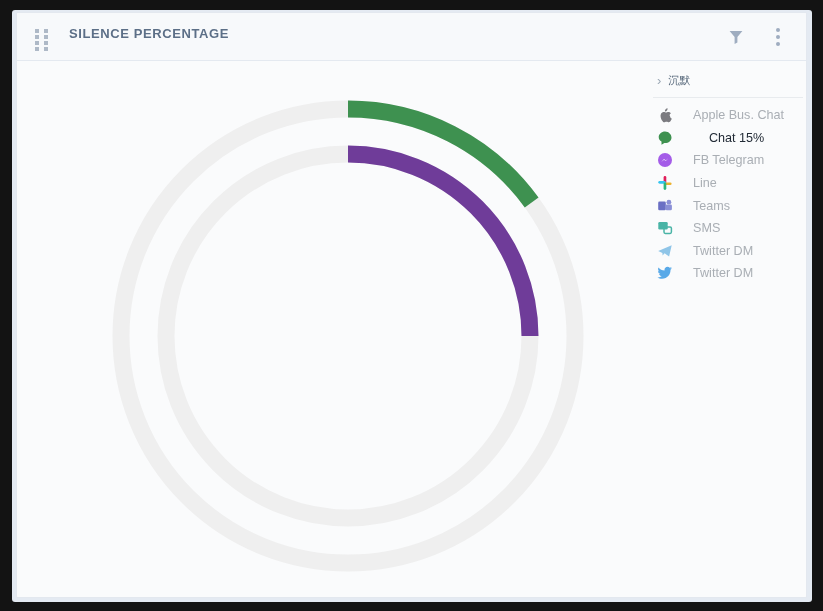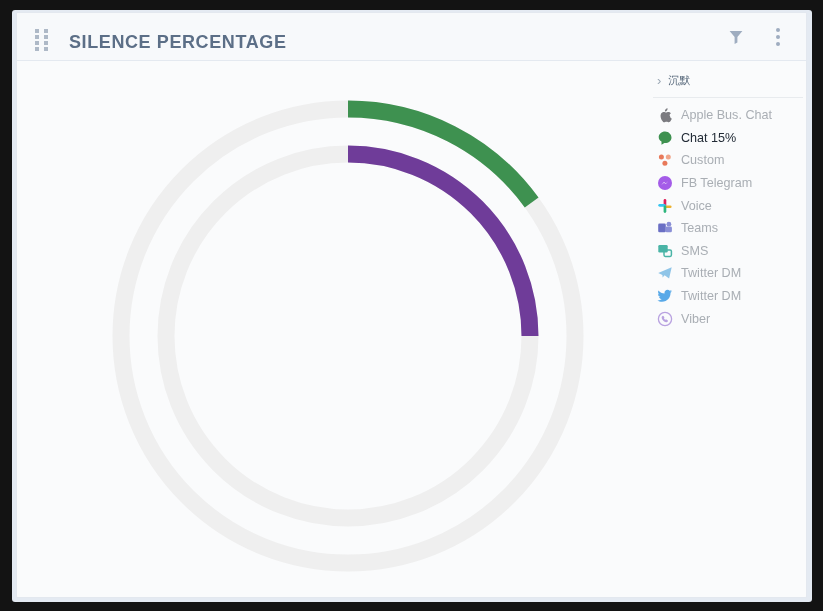--- a/index.html
+++ b/index.html
@@ -72,22 +72,22 @@
   .drag-handle i {
     display: block;
     width: 4px;
     height: 4px;
     background: #aeb9c7;
   }
 
   .card-title {
     position: absolute;
     left: 52px;
-    top: 19px;
-    font-size: 18px;
+    top: 13px;
+    font-size: 13px;
     font-weight: bold;
     letter-spacing: 0.6px;
     color: #5c6f87;
     font-family: "Liberation Sans", sans-serif;
     white-space: nowrap;
   }
 
   .hdr-actions {
     position: absolute;
     right: 16px;
@@ -160,34 +160,35 @@
     color: #5a6b7d;
     font-family: "DejaVu Sans", sans-serif;
   }
 
   .legend-list {
     padding-top: 6px;
   }
   .legend-item {
     display: flex;
     align-items: center;
-    gap: 8px;
+    gap: 20px;
     height: 22.6px;
     padding-left: 4px;
     cursor: pointer;
   }
   .legend-item .lbl {
     font-size: 12.6px;
     color: #a9aeb4;
     white-space: nowrap;
     overflow: hidden;
     font-family: "Liberation Sans", sans-serif;
   }
   .legend-item.active .lbl {
     color: #222b36;
+    margin-left: 16px;
   }
   .legend-ico {
     width: 16px;
     height: 16px;
     flex: 0 0 16px;
     display: flex;
     align-items: center;
     justify-content: center;
   }
   .legend-ico svg { display:block; }
@@ -261,46 +262,36 @@
               <span class="legend-ico">
                 <svg width="16" height="16" viewBox="0 0 16 16">
                   <path d="M8.1 1.4c-3.6 0-6.4 2.5-6.4 5.6 0 1.9 1.1 3.6 2.8 4.6v3.1l2.9-1.7c.2 0 .5.1.7.1 3.6 0 6.4-2.5 6.4-5.6S11.7 1.4 8.1 1.4z" fill="#3e9150"></path>
                 </svg>
               </span>
               <span class="lbl">Chat 15%</span>
             </div>
             <div class="legend-item">
               <span class="legend-ico">
                 <svg width="16" height="16" viewBox="0 0 16 16">
-                  <circle cx="4.4" cy="5" r="2.5" fill="#e8795a"></circle>
-                  <circle cx="11.3" cy="5" r="2.5" fill="#f0a58a"></circle>
-                  <circle cx="7.9" cy="11.2" r="2.5" fill="#e8795a"></circle>
-                </svg>
-              </span>
-              <span class="lbl">Custom</span>
-            </div>
-            <div class="legend-item">
-              <span class="legend-ico">
-                <svg width="16" height="16" viewBox="0 0 16 16">
                   <circle cx="8" cy="8" r="7" fill="#a45ce8"></circle>
                   <path d="M4.2 9.9 L7.0 6.9 L8.8 8.4 L11.5 6.0 L8.8 9.1 L7.0 7.7 Z" fill="#ffffff"></path>
                 </svg>
               </span>
               <span class="lbl">FB Telegram</span>
             </div>
             <div class="legend-item">
               <span class="legend-ico">
                 <svg width="16" height="16" viewBox="0 0 16 16">
                   <rect x="6.6" y="1.1" width="2.7" height="7.4" rx="1.35" fill="#e01e5a"></rect>
                   <rect x="7.2" y="7.4" width="7.4" height="2.7" rx="1.35" fill="#ecb22e"></rect>
                   <rect x="1.3" y="6" width="7.4" height="2.7" rx="1.35" fill="#36c5f0"></rect>
                   <rect x="6.6" y="7.5" width="2.7" height="7.4" rx="1.35" fill="#2eb67d"></rect>
                 </svg>
               </span>
-              <span class="lbl">Voice</span>
+              <span class="lbl">Line</span>
             </div>
             <div class="legend-item">
               <span class="legend-ico">
                 <svg width="16" height="16" viewBox="0 0 16 16">
                   <rect x="1.2" y="3.6" width="7.6" height="8.6" rx="1.3" fill="#6a6fc4"></rect>
                   <circle cx="11.9" cy="4.2" r="2.4" fill="#8a8fd6"></circle>
                   <rect x="8.6" y="6.4" width="6.3" height="5.9" rx="1.3" fill="#8a8fd6"></rect>
                 </svg>
               </span>
               <span class="lbl">Teams</span>
@@ -323,27 +314,18 @@
               <span class="lbl">Twitter DM</span>
             </div>
             <div class="legend-item">
               <span class="legend-ico">
                 <svg width="16" height="16" viewBox="0 0 16 16">
                   <path d="M15 3.3c-.5.3-1.1.5-1.7.5.6-.4 1.1-1 1.3-1.7-.6.3-1.2.6-1.9.7-.5-.6-1.3-1-2.2-1-1.7 0-3 1.4-3 3 0 .2 0 .5.1.7C5.1 5.4 2.9 4.2 1.5 2.4c-.3.5-.4 1-.4 1.5 0 1 .5 1.9 1.3 2.5-.5 0-1-.2-1.4-.4 0 1.5 1 2.7 2.4 3-.3.1-.5.1-.8.1-.2 0-.4 0-.6-.1.4 1.2 1.5 2.1 2.8 2.1-1 .8-2.3 1.3-3.7 1.3h-.7c1.3.8 2.9 1.3 4.6 1.3 5.5 0 8.5-4.6 8.5-8.5v-.4c.6-.4 1.1-1 1.5-1.5z" fill="#58a9e8"></path>
                 </svg>
               </span>
               <span class="lbl">Twitter DM</span>
             </div>
-            <div class="legend-item">
-              <span class="legend-ico">
-                <svg width="16" height="16" viewBox="0 0 16 16">
-                  <circle cx="8" cy="8" r="6.6" fill="none" stroke="#b9a2e0" stroke-width="1.3"></circle>
-                  <path d="M5.6 4.9c.5-.2 1 .1 1.3.6l.4.8c.2.4 0 .8-.3 1 .1.6.8 1.3 1.4 1.5.3-.3.7-.4 1.1-.2l.8.4c.5.3.8.8.6 1.3-.3.7-1.1 1.1-1.9.9-2-.5-3.8-2.3-4.3-4.3-.2-.8.2-1.7.9-2z" fill="#b9a2e0"></path>
-                </svg>
-              </span>
-              <span class="lbl">Viber</span>
-            </div>
           </div>
       </div>
 
     </div>
   </div>
 </div>
 
 </body></html>

